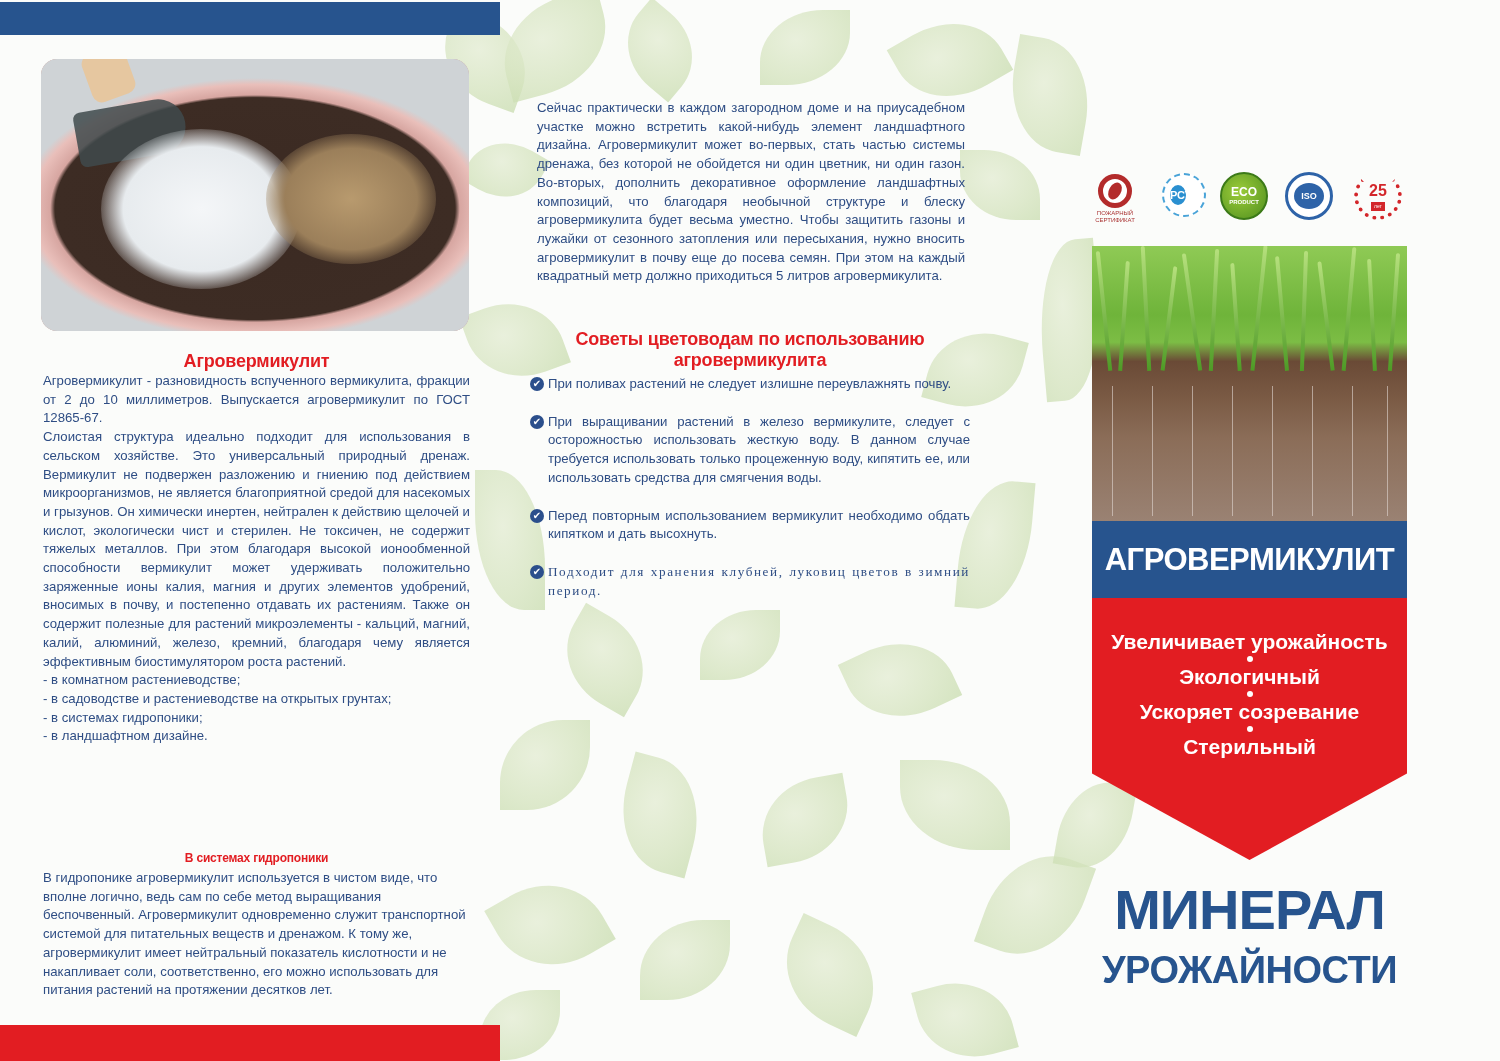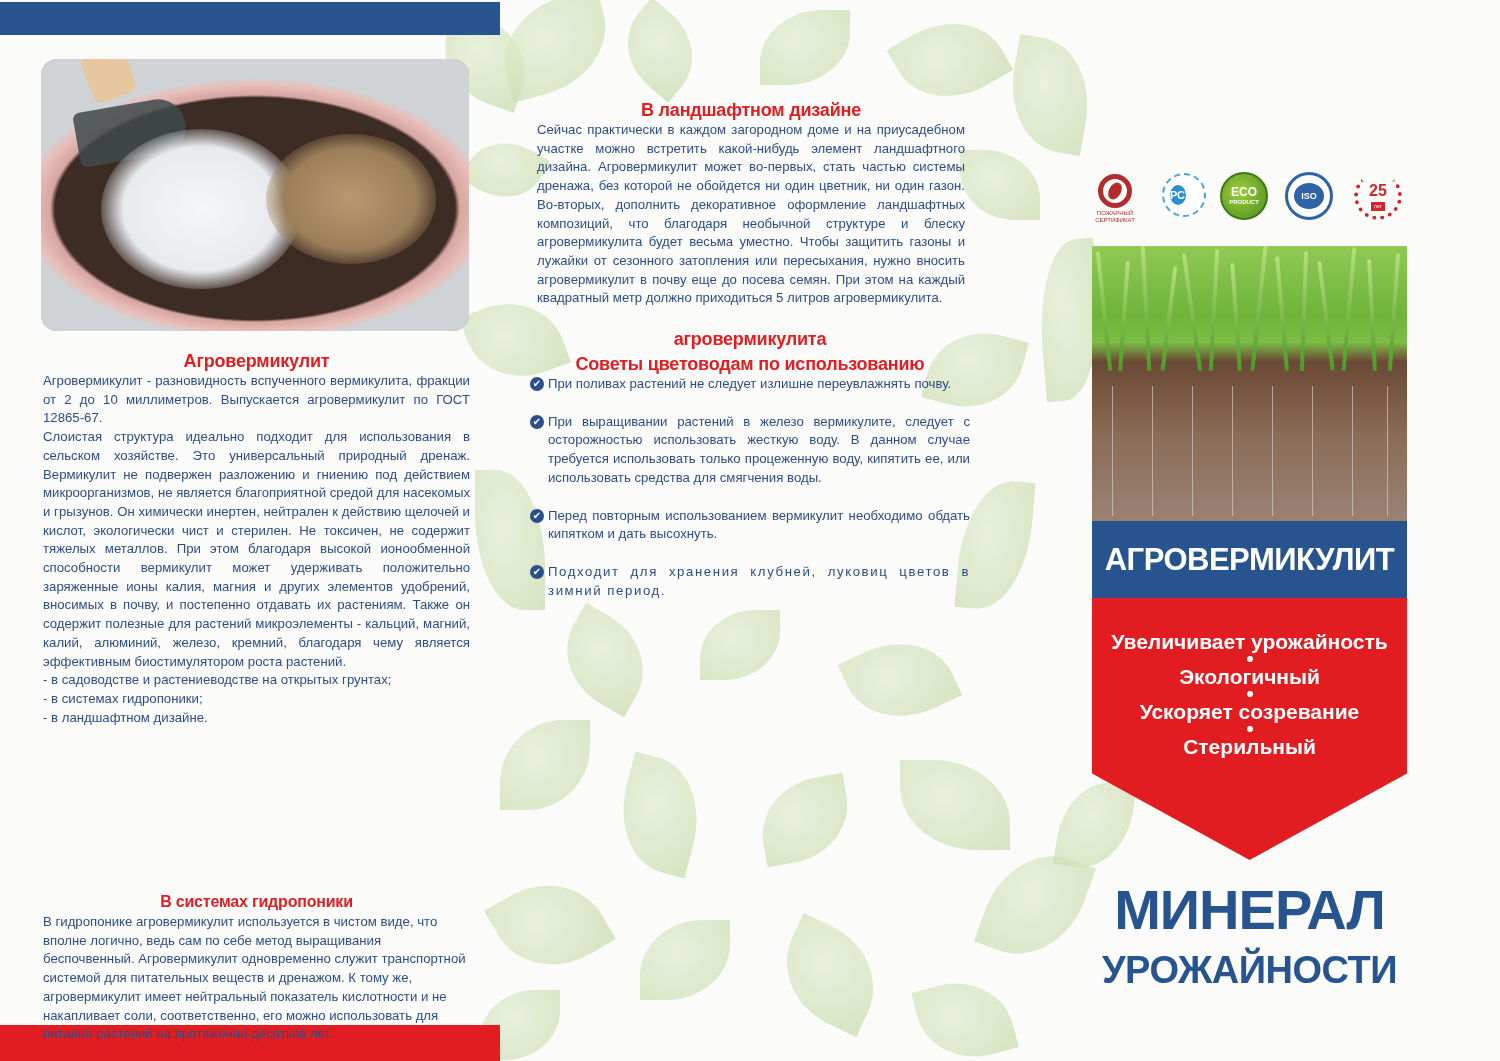--- a/index.html
+++ b/index.html
@@ -91,54 +91,54 @@
   <div class="pot-shovel"></div>
   <div class="pot-handle"></div>
   <div class="pot-white"></div>
   <div class="pot-tan"></div>
 </div>
 
 <div class="left-col" style="top:350px;">
   <div class="h-red" style="font-size:18px;line-height:22px;">Агровермикулит</div>
   <p class="text">Агровермикулит - разновидность вспученного вермикулита, фракции от 2 до 10 миллиметров. Выпускается агровермикулит по ГОСТ 12865-67.</p>
   <p class="text">Слоистая структура идеально подходит для использования в сельском хозяйстве. Это универсальный природный дренаж. Вермикулит не подвержен разложению и гниению под действием микроорганизмов, не является благоприятной средой для насекомых и грызунов. Он химически инертен, нейтрален к действию щелочей и кислот, экологически чист и стерилен. Не токсичен, не содержит тяжелых металлов. При этом благодаря высокой ионообменной способности вермикулит может удерживать положительно заряженные ионы калия, магния и других элементов удобрений, вносимых в почву, и постепенно отдавать их растениям. Также он содержит полезные для растений микроэлементы - кальций, магний, калий, алюминий, железо, кремний, благодаря чему является эффективным биостимулятором роста растений.</p>
+  <div class="text" style="text-align:left;">- в комнатном растениеводстве;</div>
   <div class="text" style="text-align:left;">- в садоводстве и растениеводстве на открытых грунтах;</div>
   <div class="text" style="text-align:left;">- в системах гидропоники;</div>
   <div class="text" style="text-align:left;">- в ландшафтном дизайне.</div>
 </div>
 
 <div class="left-col" style="top:847px;">
-  <div class="h-red" style="font-size:16px;line-height:22px;margin-top:44px;">В системах гидропоники</div>
+  <div class="h-red" style="font-size:12px;line-height:22px;">В системах гидропоники</div>
   <p class="text" style="text-align:left;">В гидропонике агровермикулит используется в чистом виде, что вполне логично, ведь сам по себе метод выращивания беспочвенный. Агровермикулит одновременно служит транспортной системой для питательных веществ и дренажом. К тому же, агровермикулит имеет нейтральный показатель кислотности и не накапливает соли, соответственно, его можно использовать для питания растений на протяжении десятков лет.</p>
 </div>
 
 <div class="mid-col" style="top:99px;">
-  <div class="h-red" style="font-size:18px;line-height:22px;">В ландшафтном дизайне</div>
   <p class="text">Сейчас практически в каждом загородном доме и на приусадебном участке можно встретить какой-нибудь элемент ландшафтного дизайна. Агровермикулит может во-первых, стать частью системы дренажа, без которой не обойдется ни один цветник, ни один газон. Во-вторых, дополнить декоративное оформление ландшафтных композиций, что благодаря необычной структуре и блеску агровермикулита будет весьма уместно. Чтобы защитить газоны и лужайки от сезонного затопления или пересыхания, нужно вносить агровермикулит в почву еще до посева семян. При этом на каждый квадратный метр должно приходиться 5 литров агровермикулита.</p>
 </div>
 
 <div class="mid-col" style="top:329px;left:530px;width:440px;">
+  <div class="h-red" style="font-size:18px;line-height:21px;">Советы цветоводам по использованию</div>
   <div class="h-red" style="font-size:18px;line-height:21px;margin-bottom:4px;">агровермикулита</div>
-  <div class="h-red" style="font-size:18px;line-height:21px;">Советы цветоводам по использованию</div>
 
   <div class="tip">
     <span class="chk">✔</span>
     <span class="text">При поливах растений не следует излишне переувлажнять почву.</span>
   </div>
   <div class="tip">
     <span class="chk">✔</span>
     <span class="text">При выращивании растений в железо вермикулите, следует с осторожностью использовать жесткую воду. В данном случае требуется использовать только процеженную воду, кипятить ее, или использовать средства для смягчения воды.</span>
   </div>
   <div class="tip">
     <span class="chk">✔</span>
     <span class="text">Перед повторным использованием вермикулит необходимо обдать кипятком и дать высохнуть.</span>
   </div>
   <div class="tip">
     <span class="chk">✔</span>
-    <span class="text" style="letter-spacing:1.6px;">Подходит для хранения клубней, луковиц цветов в зимний период.</span>
+    <span class="text" style="letter-spacing:1.6px;font-family:Liberation Serif, serif;">Подходит для хранения клубней, луковиц цветов в зимний период.</span>
   </div>
 </div>
 
 <div class="badges">
 
   <div class="badge" style="left:6px;width:34px;height:34px;top:6px;border:5px solid #b32b2b;background:#fff;">
     <div style="position:absolute;left:6px;top:3px;width:12px;height:18px;border-radius:50%;background:#b32b2b;transform:rotate(30deg);"></div>
   </div>
   <div class="badge-label" style="left:-7px;top:42px;">
     <div>ПОЖАРНЫЙ</div>

